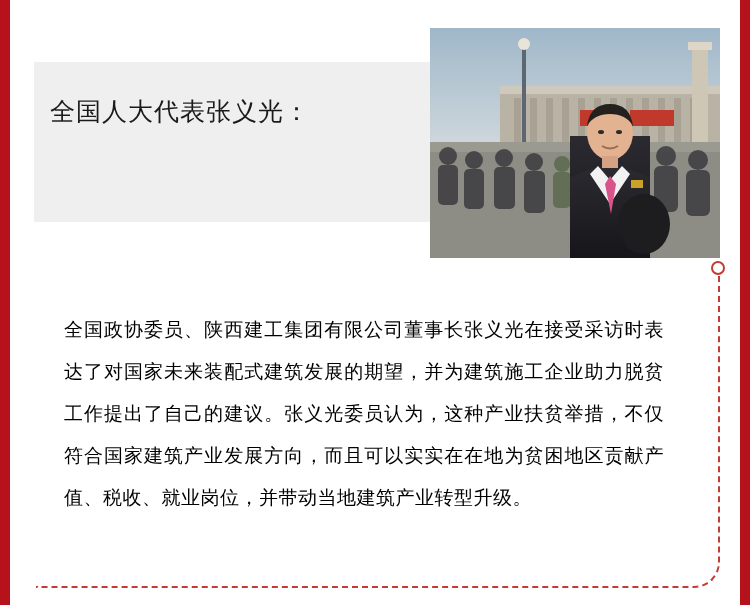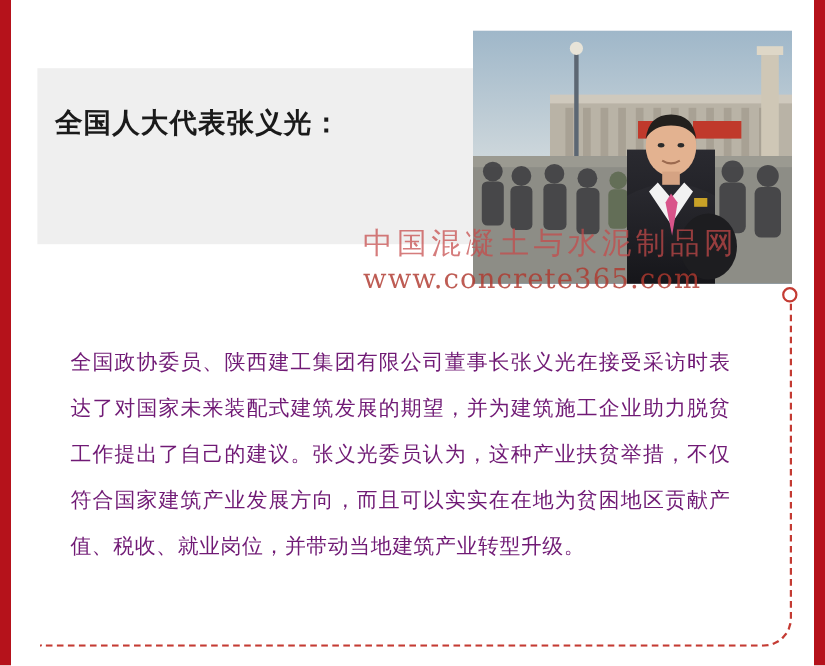--- a/index.html
+++ b/index.html
@@ -51,21 +51,21 @@
     position: absolute;
     left: 50px;
     top: 95px;
     width: 360px;
   }
   .headline-main {
     font-size: 25px;
     color: #1a1a1a;
     letter-spacing: 1px;
     line-height: 34px;
-    font-weight: bold;
+    font-weight: normal;
     margin: 0 0 22px 0;
     font-family: "DejaVu Sans", "Liberation Sans", sans-serif;
   }
   .headline-sub {
     font-size: 21px;
     color: #1a1a1a;
     letter-spacing: 1px;
     line-height: 28px;
     margin: 0;
     font-family: "DejaVu Sans", "Liberation Sans", sans-serif;
@@ -133,21 +133,21 @@
     border-radius: 50%;
     background: #ffffff;
   }
   .body-text {
     position: absolute;
     left: 64px;
     top: 308px;
     width: 600px;
     font-size: 19px;
     line-height: 42px;
-    color: #701a75;
+    color: #000000;
     letter-spacing: 0.5px;
     text-align: justify;
     font-family: "DejaVu Sans", "Liberation Sans", sans-serif;
   }
 </style>
 </head>
 <body>
 
 <div class="page">
 
@@ -239,24 +239,20 @@
 
         <path d="M180 148 L186 156 L181 186 L175 156 Z" fill="#d9548a"></path>
 
         <rect x="201" y="152" width="12" height="8" fill="#c9a227"></rect>
       </g>
 
       <ellipse cx="214" cy="196" rx="26" ry="30" fill="#1d1d20"></ellipse>
     </svg>
   </div>
 
-  <div class="watermark">
-    <div class="wm-cn">中国混凝土与水泥制品网</div>
-    <div class="wm-en">www.concrete365.com</div>
-  </div>
 
   <div class="body-frame">
     <span class="frame-dot"></span>
   </div>
 
   <div class="body-text">全国政协委员、陕西建工集团有限公司董事长张义光在接受采访时表达了对国家未来装配式建筑发展的期望，并为建筑施工企业助力脱贫工作提出了自己的建议。张义光委员认为，这种产业扶贫举措，不仅符合国家建筑产业发展方向，而且可以实实在在地为贫困地区贡献产值、税收、就业岗位，并带动当地建筑产业转型升级。</div>
 
 </div>
 
 </body></html>

